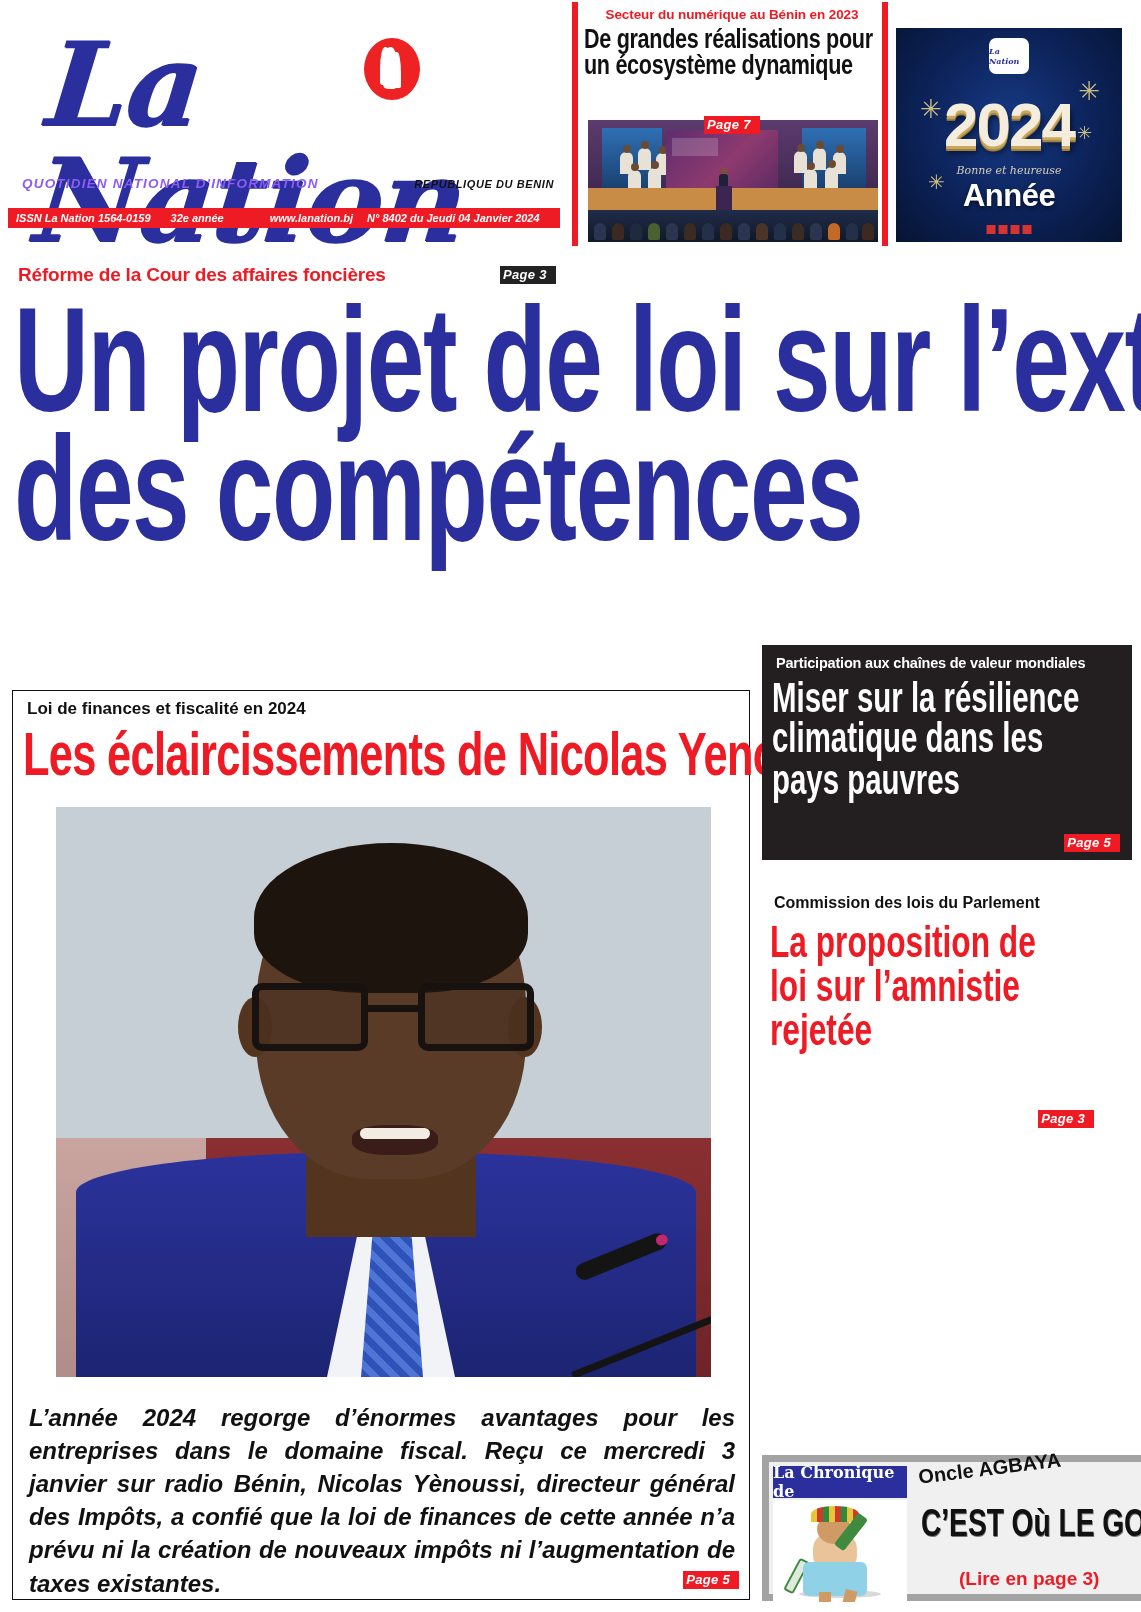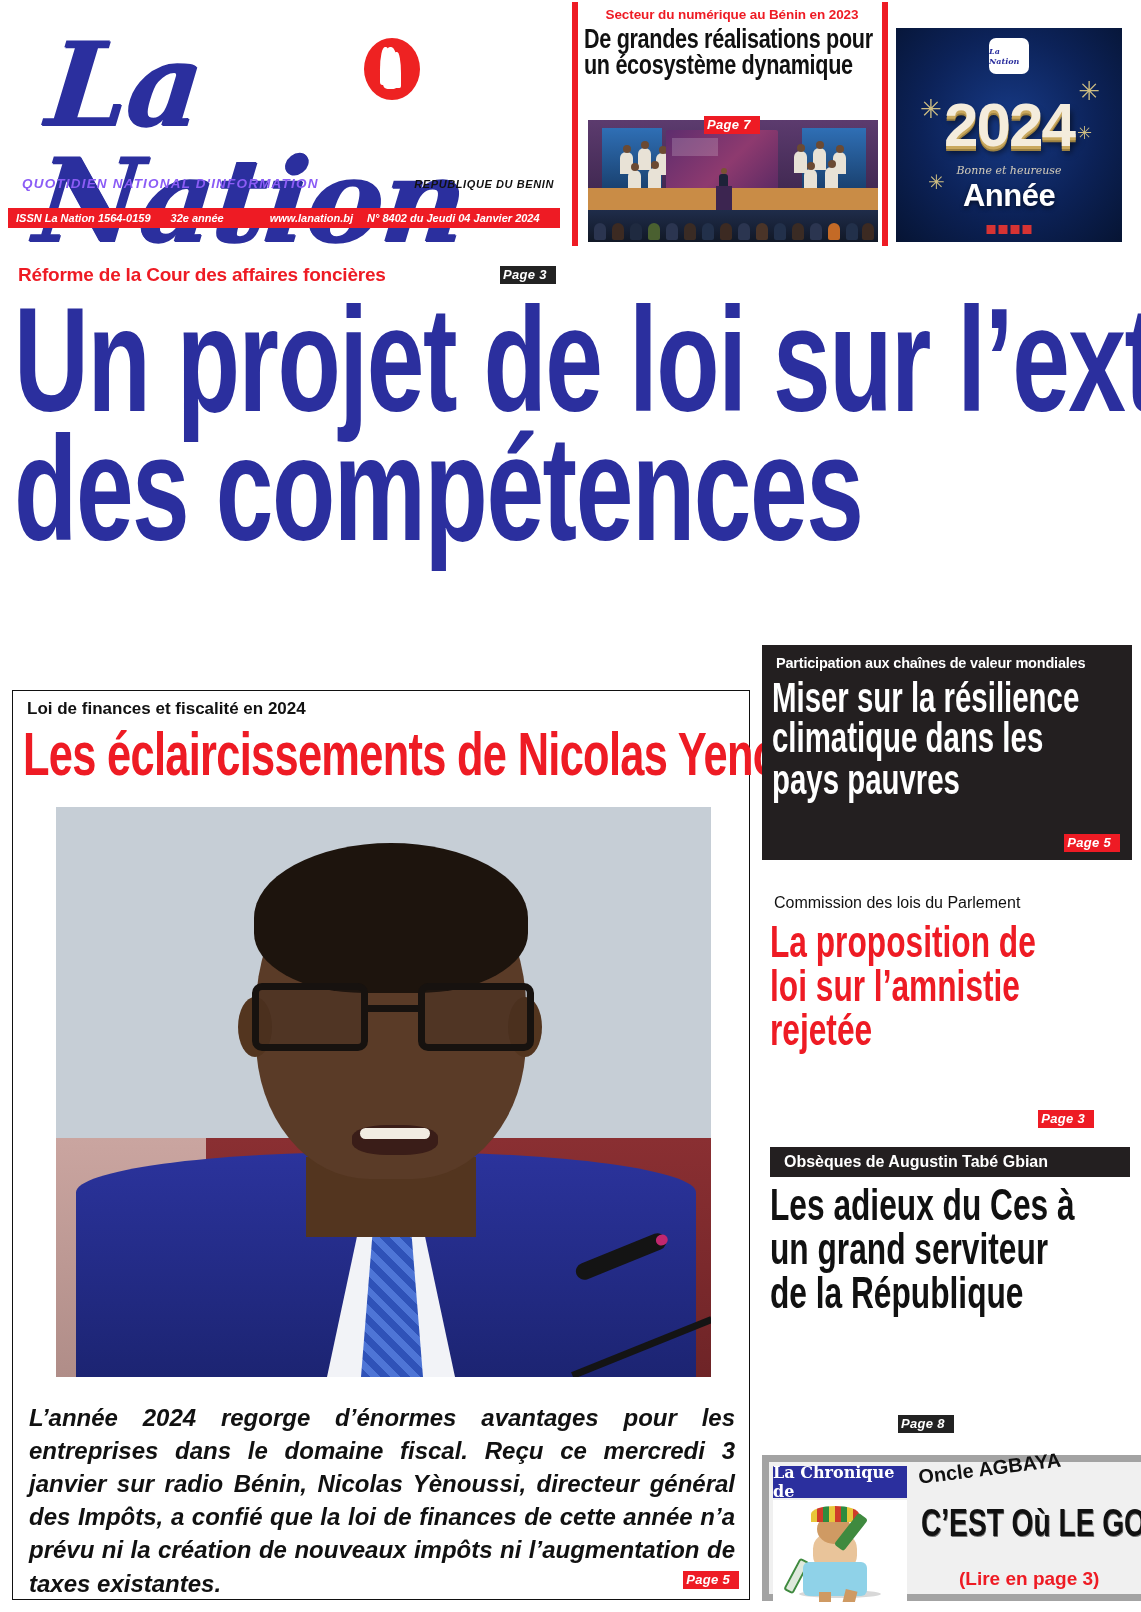--- a/index.html
+++ b/index.html
@@ -225,21 +225,21 @@
       font-size:14.5px; font-weight:700; color:#fff; letter-spacing:-0.2px; }
   .blk-dark .t {
     position:absolute; left:10px; top:32px; width:520px;
     font-weight:700; font-size:42px; line-height:0.98; color:#fff;
     transform:scaleX(0.70); transform-origin:left top; white-space:nowrap;
   }
   .blk-dark .badge-page { position:absolute; right:12px; bottom:8px; }
 
   .blk-amn { position:absolute; left:762px; top:892px; width:370px; height:250px; }
   .blk-amn .k { position:absolute; left:12px; top:2px;
-      font-size:16px; font-weight:400; color:#111; }
+      font-size:16px; font-weight:700; color:#111; }
   .blk-amn .t {
     position:absolute; left:8px; top:28px; width:520px;
     font-weight:700; font-size:44px; line-height:1.0; color:#ee1b24;
     transform:scaleX(0.72); transform-origin:left top; white-space:nowrap;
   }
   .blk-amn .badge-page { position:absolute; right:38px; bottom:14px; }
 
   .blk-ces { position:absolute; left:762px; top:1145px; width:370px; height:290px; }
   .ces-kbar { position:absolute; left:8px; top:2px; width:360px; height:30px;
       background:#231f20; display:flex; align-items:center; }
@@ -439,29 +439,20 @@
   </div>
 
   <div class="blk-amn">
     <div class="k">Commission des lois du Parlement</div>
     <div class="t">La proposition de</div>
     <div class="t" style="top:72px">loi sur l’amnistie</div>
     <div class="t" style="top:116px">rejetée</div>
     <div class="badge-page red">Page 3</div>
   </div>
 
-  <div class="blk-ces">
-    <div class="ces-kbar">
-      <span>Obsèques de Augustin Tabé Gbian</span>
-    </div>
-    <div class="t">Les adieux du Ces à</div>
-    <div class="t" style="top:82px">un  grand  serviteur</div>
-    <div class="t" style="top:126px">de la République</div>
-    <div class="badge-page">Page 8</div>
-  </div>
 
   <div class="chron">
     <div class="chron-lab">La Chronique de</div>
     <div class="chron-uncle">Oncle AGBAYA</div>
 
     <div class="chron-img">
       <div class="c-shadow"></div>
       <div class="c-bottle2"></div>
       <div class="c-body"></div>
       <div class="c-wrap"></div>

